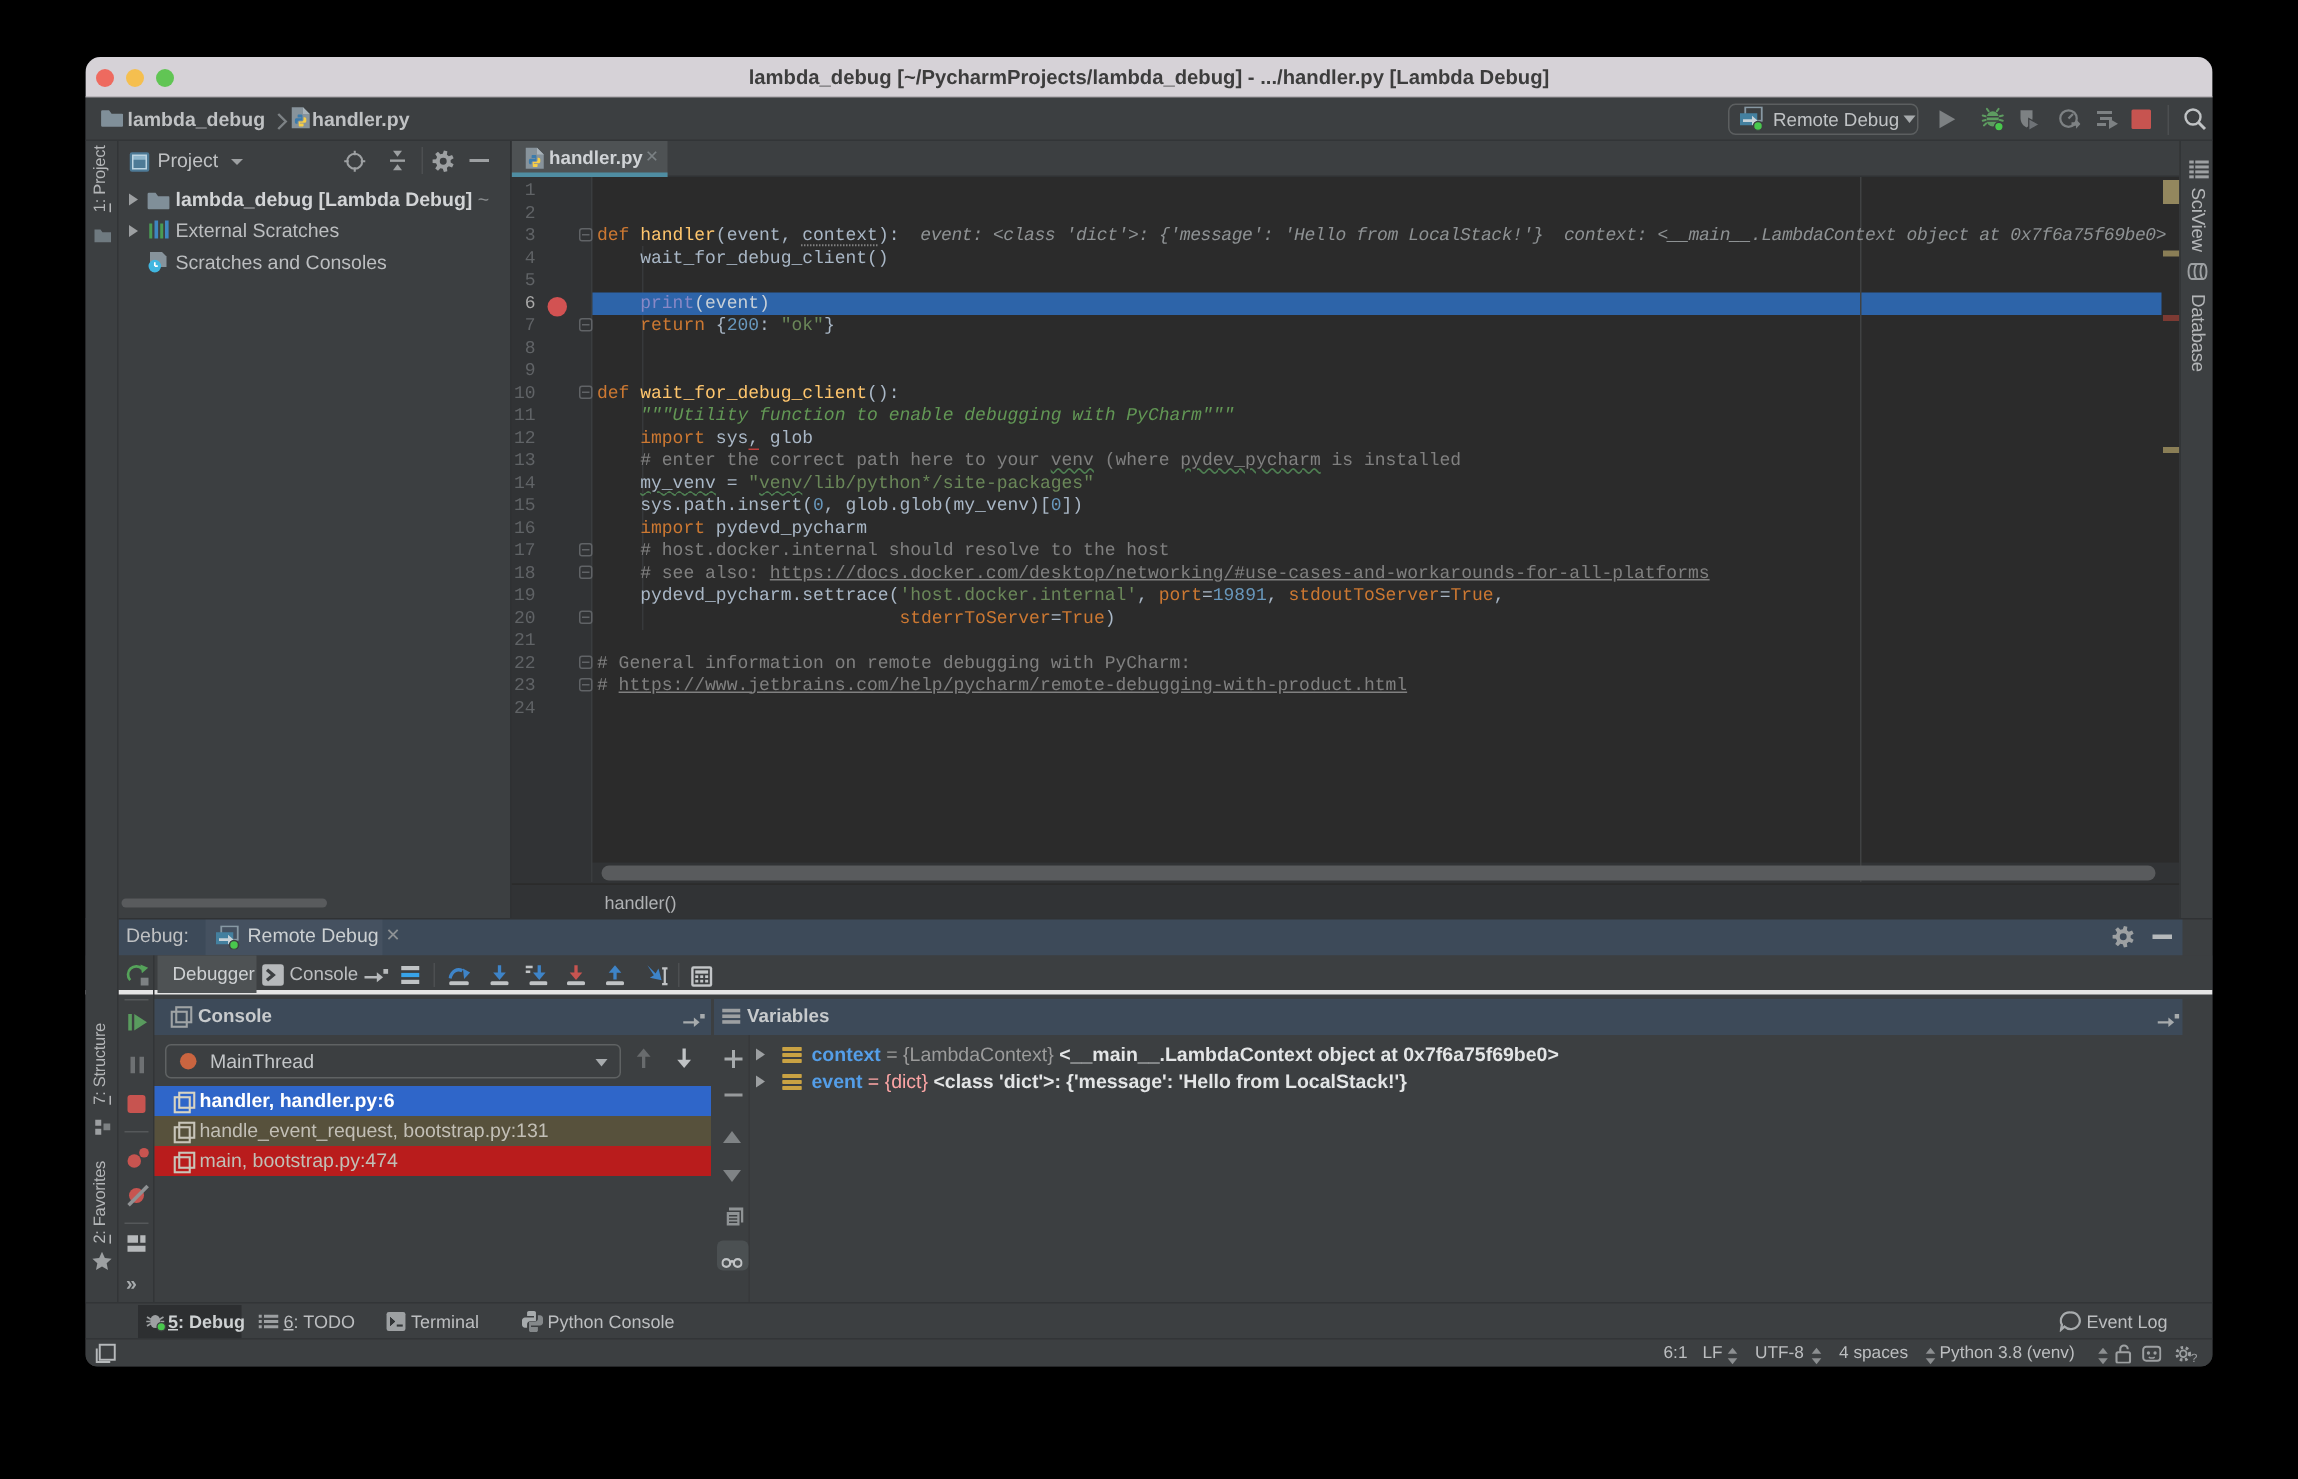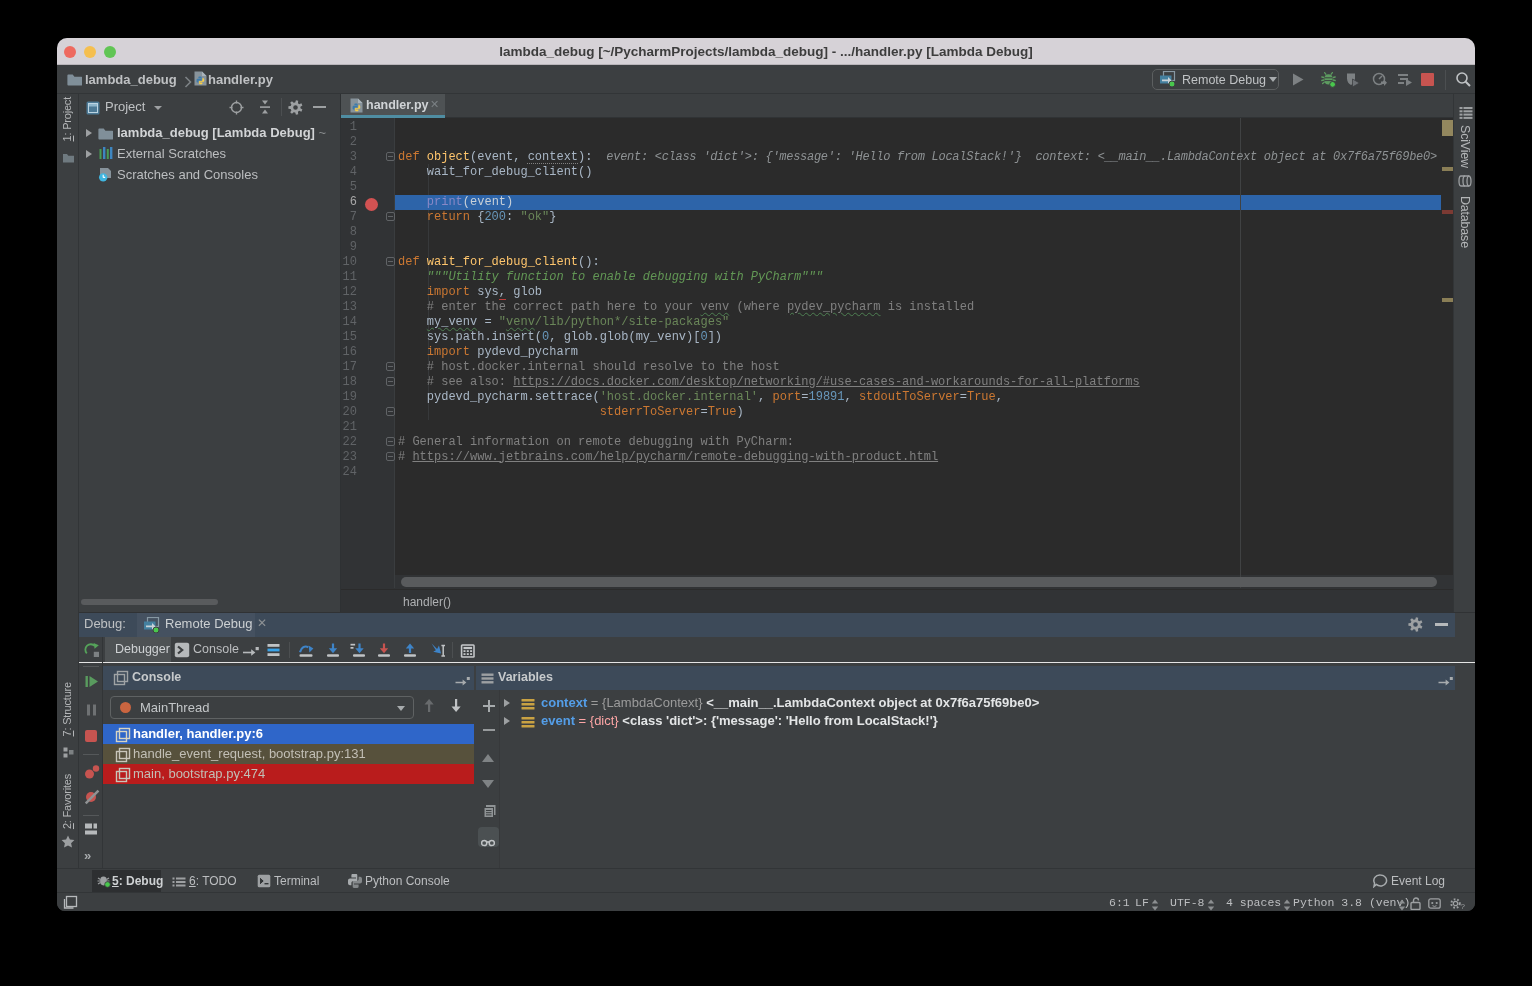--- a/index.html
+++ b/index.html
@@ -18,21 +18,21 @@
 .kw{color:#cc7832;}.fn{color:#ffc66d;}.st{color:#6a8759;}.ds{color:#629755;font-style:italic;}
 .cm{color:#808080;}.nm{color:#6897bb;}.bi{color:#8888c6;}
 .dbg{color:#8e9294;font-style:italic;letter-spacing:-0.28px;}
 .wavg{text-decoration:underline wavy #4e8052;text-decoration-thickness:1px;text-underline-offset:2px;}
 .lnk{text-decoration:underline;}
 .fold{position:absolute;left:45px;width:9px;height:9px;border:1px solid #606366;border-radius:2px;box-sizing:border-box;}
 .fold:after{content:"";position:absolute;left:1px;right:1px;top:2.5px;height:1px;background:#606366;}
 .dhtxt{font-size:12.5px;color:#c7cacc;font-weight:bold;}
 .row20{position:absolute;left:46px;width:371px;height:20px;line-height:20px;font-size:13px;white-space:nowrap;overflow:hidden;}
 .bt{position:absolute;font-size:12px;color:#bcbec0;white-space:nowrap;top:5px;}
-.sb{position:absolute;font-size:11.5px;color:#bcbec0;white-space:nowrap;top:3px;font-family:Liberation Mono, monospace;}
+.sb{position:absolute;font-size:11.5px;color:#bcbec0;white-space:nowrap;top:3px;}
 .sep{position:absolute;width:1px;background:#55585a;}
 </style>
 </head>
 <body>
 <div id="win">
 
 <div class="abs" style="left:0;top:0;width:1418px;height:27px;background:#d6d2d7;border-bottom:1px solid #b9b5ba;box-sizing:border-box;">
   <div class="tl" style="left:7px;background:#ee6a5f;"></div>
   <div class="tl" style="left:27px;background:#f5bf4f;"></div>
   <div class="tl" style="left:46.5px;background:#61c554;"></div>
@@ -234,21 +234,21 @@
   <div class="fold" style="top:58px;"></div>
   <div class="fold" style="top:118px;"></div>
   <div class="fold" style="top:163px;"></div>
   <div class="fold" style="top:268px;"></div>
   <div class="fold" style="top:283px;"></div>
   <div class="fold" style="top:313px;"></div>
   <div class="fold" style="top:343px;"></div>
   <div class="fold" style="top:358px;"></div>
 
   <div id="code-lines">
-    <div class="code" style="top:55.5px;"><span class="kw">def </span><span class="fn">object</span>(event, <span style="text-decoration:underline dotted #808080;text-underline-offset:3px;">context</span>):<span class="dbg">  event: &lt;class 'dict'&gt;: {'message': 'Hello from LocalStack!'}  context: &lt;__main__.LambdaContext object at 0x7f6a75f69be0&gt;</span></div>
+    <div class="code" style="top:55.5px;"><span class="kw">def </span><span class="fn">handler</span>(event, <span style="text-decoration:underline dotted #808080;text-underline-offset:3px;">context</span>):<span class="dbg">  event: &lt;class 'dict'&gt;: {'message': 'Hello from LocalStack!'}  context: &lt;__main__.LambdaContext object at 0x7f6a75f69be0&gt;</span></div>
     <div class="code" style="top:70.5px;">    wait_for_debug_client()</div>
     <div class="code" style="top:100.5px;">    <span class="bi">print</span><span style="color:#c8d0d8;">(event)</span></div>
     <div class="code" style="top:115.5px;"><span class="kw">    return</span> {<span class="nm">200</span>: <span class="st">"ok"</span>}</div>
     <div class="code" style="top:160.5px;"><span class="kw">def </span><span class="fn">wait_for_debug_client</span>():</div>
     <div class="code" style="top:175.5px;">    <span class="ds">"""Utility function to enable debugging with PyCharm"""</span></div>
     <div class="code" style="top:190.5px;"><span class="kw">    import </span>sys<span style="border-bottom:1px solid #bc3f3c;">,</span> glob</div>
     <div class="code" style="top:205.5px;"><span class="cm">    # enter the correct path here to your <span class="wavg">venv</span> (where <span class="wavg">pydev_pycharm</span> is installed</span></div>
     <div class="code" style="top:220.5px;">    <span class="wavg">my_venv</span> = <span class="st">"<span class="wavg">venv</span>/lib/python*/site-packages"</span></div>
     <div class="code" style="top:235.5px;">    sys.path.insert(<span class="nm">0</span>, glob.glob(my_venv)[<span class="nm">0</span>])</div>
     <div class="code" style="top:250.5px;"><span class="kw">    import </span>pydevd_pycharm</div>
@@ -323,21 +323,21 @@
           <path d="M3,8.5 h6 v-2.4 l3.6,3.3 -3.6,3.3 v-2.4 h-6 z" fill="#c8d2d8"></path>
           <circle cx="13" cy="13" r="3" fill="#49c74d" stroke="#3c3f41" stroke-width="1"></circle>
         </svg></div>
   <div class="abs" style="left:108px;top:4px;font-size:13px;color:#ccd0d2;">Remote Debug</div>
   <div class="abs" style="left:200px;top:4px;font-size:12px;color:#8d9194;">✕</div>
   <div class="abs" style="left:1351px;top:5px;"><svg width="15" height="15" viewBox="0 0 15 15" xmlns="http://www.w3.org/2000/svg">
           <path d="M7.93,0.31 L10.23,0.84 L9.94,3.13 L11.22,4.15 L13.39,3.36 L14.41,5.48 L12.43,6.68 L12.43,8.32 L14.41,9.52 L13.39,11.64 L11.22,10.85 L9.94,11.87 L10.23,14.16 L7.93,14.69 L7.20,12.49 L5.60,12.13 L3.99,13.79 L2.15,12.32 L3.41,10.38 L2.70,8.90 L0.40,8.68 L0.40,6.32 L2.70,6.10 L3.41,4.62 L2.15,2.68 L3.99,1.21 L5.60,2.87 L7.20,2.51 Z M9.8,7.5 A2.3,2.3 0 1 0 5.2,7.5 A2.3,2.3 0 1 0 9.8,7.5 Z" fill="#9da0a2" fill-rule="evenodd"></path>
         </svg></div>
   <div class="abs" style="left:1378px;top:11px;width:13px;height:2.5px;background:#b6b9bb;"></div>
 
-  <div class="abs" style="left:0;top:25px;width:1418px;height:26px;background:#3c3f41;border-bottom:1px solid #e5e5e5;box-sizing:border-box;">
+  <div class="abs" style="left:0;top:25px;width:1418px;height:26px;background:#3c3f41;border-bottom:3px solid #e5e5e5;box-sizing:border-box;">
     <div class="abs" id="ic-rerun" style="left:27px;top:5px;"><svg width="16" height="16" viewBox="0 0 16 16" xmlns="http://www.w3.org/2000/svg">
             <path d="M2.8,11.4 A5.2,5.2 0 1 1 10.8,4.0" fill="none" stroke="#55a35a" stroke-width="1.8"></path>
             <path d="M9.6,1.0 L14.8,3.2 L10.6,6.8 z" fill="#55a35a"></path>
             <rect x="9.8" y="9.8" width="5.2" height="5.2" fill="#7d8183"></rect>
           </svg></div>
     <div class="abs" style="left:48px;top:0;width:66px;height:25px;background:#4e5254;"></div>
     <div class="abs" style="left:58px;top:5px;font-size:12.5px;color:#cfd2d4;">Debugger</div>
     <div class="abs" id="ic-console" style="left:117px;top:5px;"><svg width="16" height="16" viewBox="0 0 16 16" xmlns="http://www.w3.org/2000/svg">
             <rect x="0.8" y="0.8" width="14.4" height="14.4" rx="2" fill="#b6b9bb"></rect>
             <path d="M4,4.5 L8.2,8 L4,11.5" fill="none" stroke="#3c3f41" stroke-width="2.2"></path>

